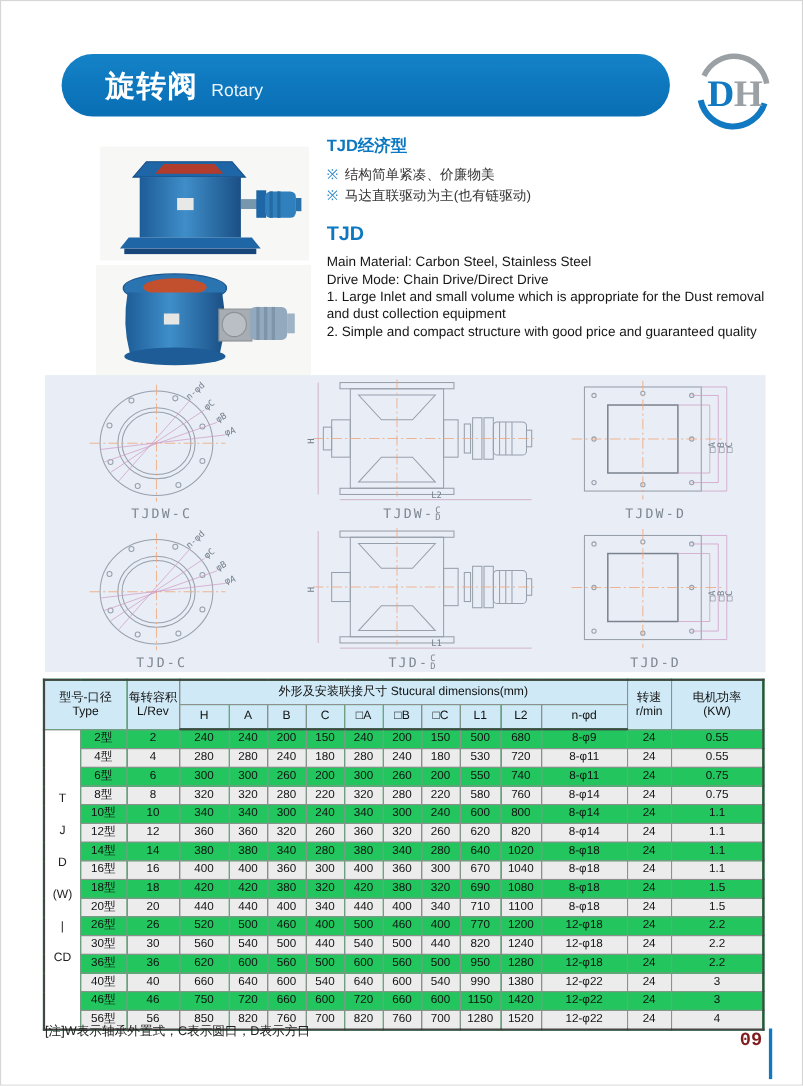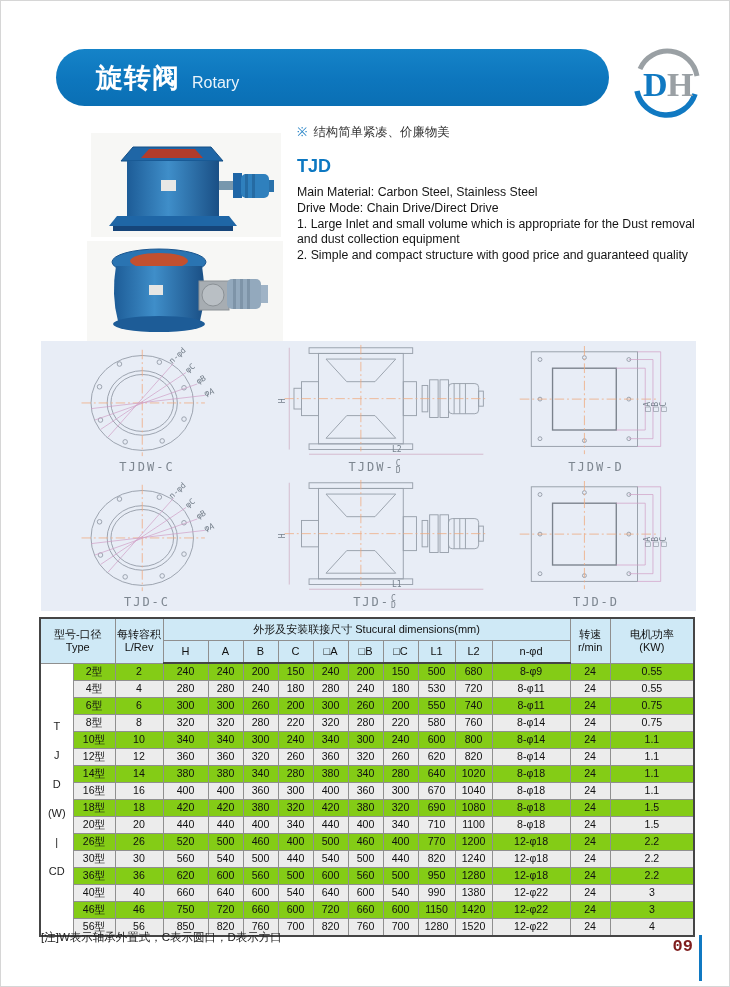--- a/index.html
+++ b/index.html
@@ -29,21 +29,21 @@
   
   .drawings{position:absolute;left:40px;top:340px;width:655px;height:270px;background:#e8edf6;}
   .dwg-grid{display:grid;grid-template-columns:212px 243px 200px;grid-template-rows:135px 135px;}
   .dwg-cell{display:flex;flex-direction:column;align-items:center;justify-content:flex-end;padding-bottom:2px;box-sizing:border-box;}
   .dwg-label{font-family:"DejaVu Sans Mono", monospace;font-size:12px;color:#7d8690;letter-spacing:2px;margin-top:2px;display:flex;align-items:flex-end;}
   .stack{display:inline-flex;flex-direction:column;font-size:8px;line-height:7px;letter-spacing:0;margin-left:1px;}
   .dwg text{font-family:"DejaVu Sans Mono", monospace;fill:#76808c;font-size:8.5px;}
 
   
   .spec-table{position:absolute;left:38px;top:616px;border-collapse:collapse;table-layout:fixed;width:547px;
-              font-size:10.6px;color:#111;background:#84cc16;border:2px solid #454545;}
+              font-size:10.6px;color:#111;background:#22c55e;border:2px solid #454545;}
   .spec-table th,.spec-table td{border:1px solid #8f8f8f;text-align:center;padding:0;height:16px;line-height:1.12;white-space:nowrap;overflow:hidden;}
   .spec-table thead th{background:#cfe9f6;font-weight:normal;font-size:11px;height:21px;}
   .spec-table thead tr:last-child th{border-bottom:2px solid #454545;}
   .spec-table tr.stripe td{background:#ececec;}
   td.series-cell{background:#fff;font-size:11px;color:#222;}
   td.series-cell div{line-height:29px;}
 
   
   .footnote{position:absolute;left:40px;top:929px;font-size:11.5px;color:#222;}
   .page-number{position:absolute;left:652px;top:936px;width:40px;text-align:right;
@@ -110,22 +110,24 @@
       <circle cx="126" cy="54" r="11" fill="#b9bfc4" stroke="#8b9196"></circle>
       <rect x="140" y="38" width="34" height="30" rx="5" fill="#93a9bd"></rect>
       <rect x="146" y="38" width="3" height="30" fill="#7e94a8"></rect>
       <rect x="153" y="38" width="3" height="30" fill="#7e94a8"></rect>
       <rect x="160" y="38" width="3" height="30" fill="#7e94a8"></rect>
       <rect x="174" y="44" width="7" height="18" fill="#9fb3c6"></rect>
     </svg>
   </div>
 
   <div class="text-col">
+    <h3 class="sec-heading">TJD经济型</h3>
     <ul class="bullets">
       <li><span class="marker">※</span><span>结构简单紧凑、价廉物美</span></li>
+      <li><span class="marker">※</span><span>马达直联驱动为主(也有链驱动)</span></li>
     </ul>
     <h3 class="sec-heading big">TJD</h3>
     <div class="spec-lines">
       <p>Main Material: Carbon Steel, Stainless Steel</p>
       <p>Drive Mode: Chain Drive/Direct Drive</p>
       <p>1. Large Inlet and small volume which is appropriate for the Dust removal and dust collection equipment</p>
       <p>2. Simple and compact structure with good price and guaranteed quality</p>
     </div>
   </div>
 

